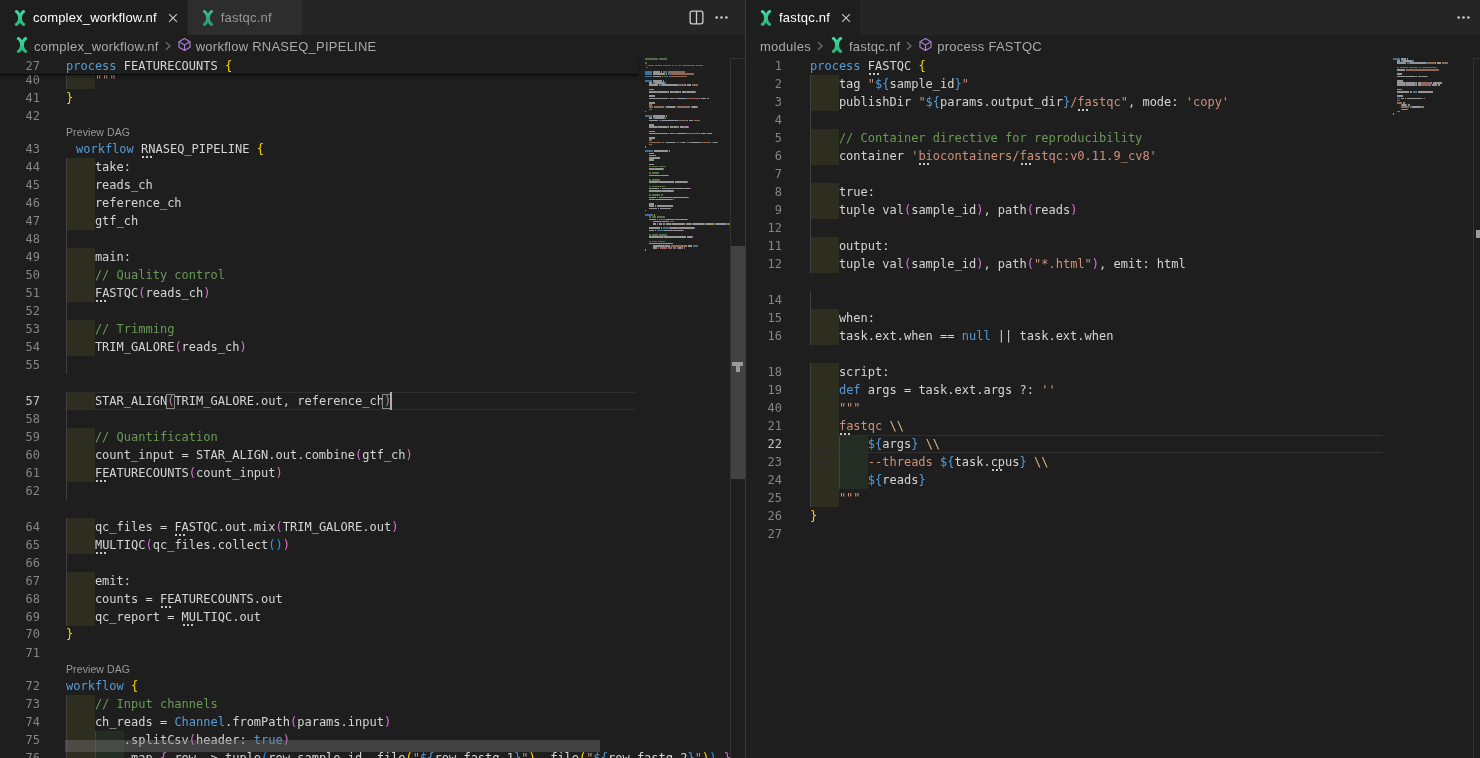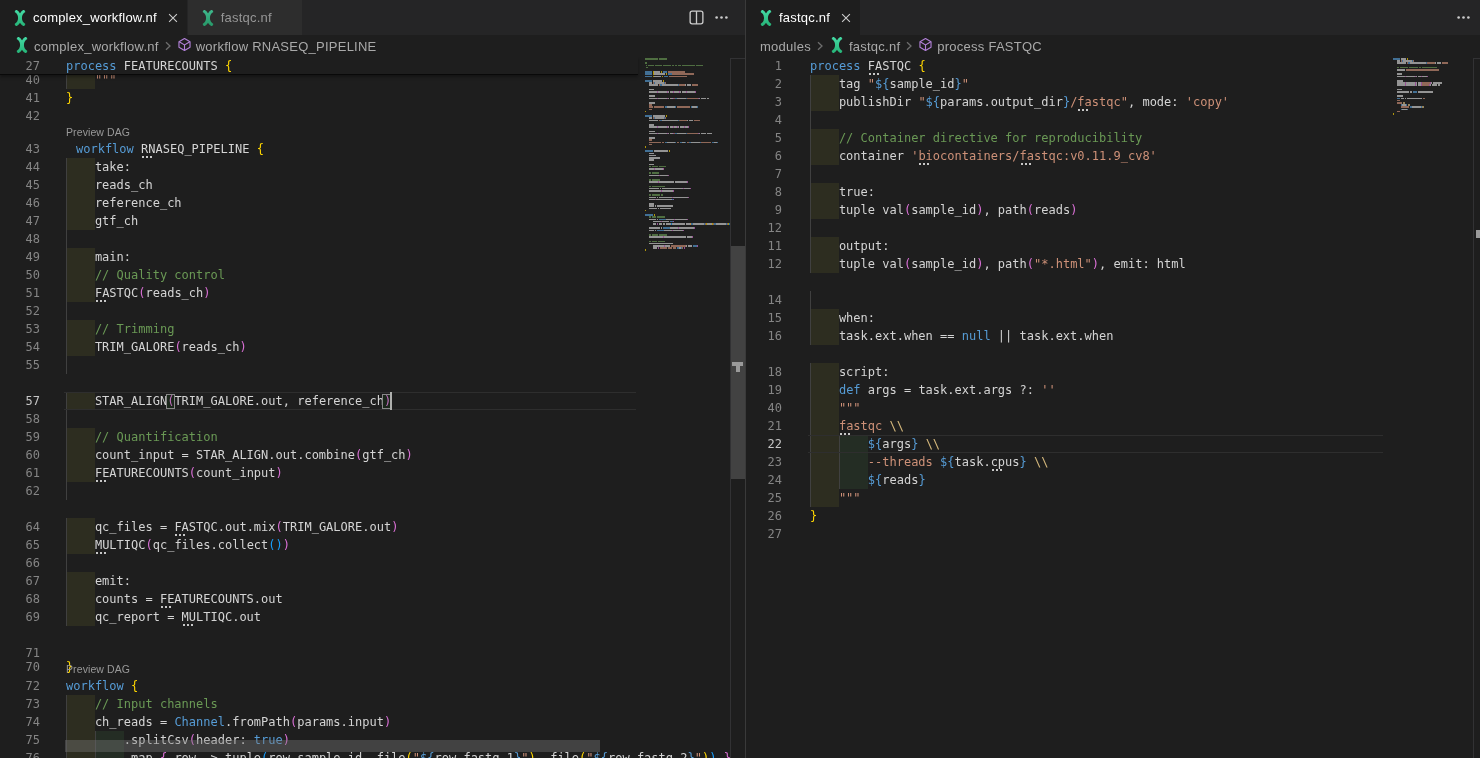--- a/index.html
+++ b/index.html
@@ -288,21 +288,21 @@
           <div class="iguide" style="left: 66px;"></div>
           <div class="gutter-num" style="left: -20px;">68</div>
           <div class="code-text" style="left: 66px;"><span class="tok-t">    counts = </span><span class="tok-t hint">FEATURECOUNTS</span><span class="tok-t">.out</span></div>
         </div>
         <div class="code-row" style="top: 551.4px;">
           <div class="band" style="left: 66px; width: 28.8px; background: rgba(255, 255, 64, 0.07);"></div>
           <div class="iguide" style="left: 66px;"></div>
           <div class="gutter-num" style="left: -20px;">69</div>
           <div class="code-text" style="left: 66px;"><span class="tok-t">    qc_report = </span><span class="tok-t hint">MULTIQC</span><span class="tok-t">.out</span></div>
         </div>
-        <div class="code-row" style="top: 601px; text-decoration: underline;">
+        <div class="code-row" style="top: 568px; text-decoration: underline;">
           <div class="gutter-num" style="left: -20px;">70</div>
           <div class="code-text" style="left: 66px;"><span class="tok-b1">}</span></div>
         </div>
         <div class="code-row" style="top: 587.4px;">
           <div class="gutter-num" style="left: -20px;">71</div>
           <div class="code-text" style="left: 66px;"></div>
         </div>
         <div class="codelens" style="top: 605.4px; left: 66px;">Preview DAG</div>
         <div class="code-row" style="top: 620.4px;">
           <div class="gutter-num" style="left: -20px;">72</div>

